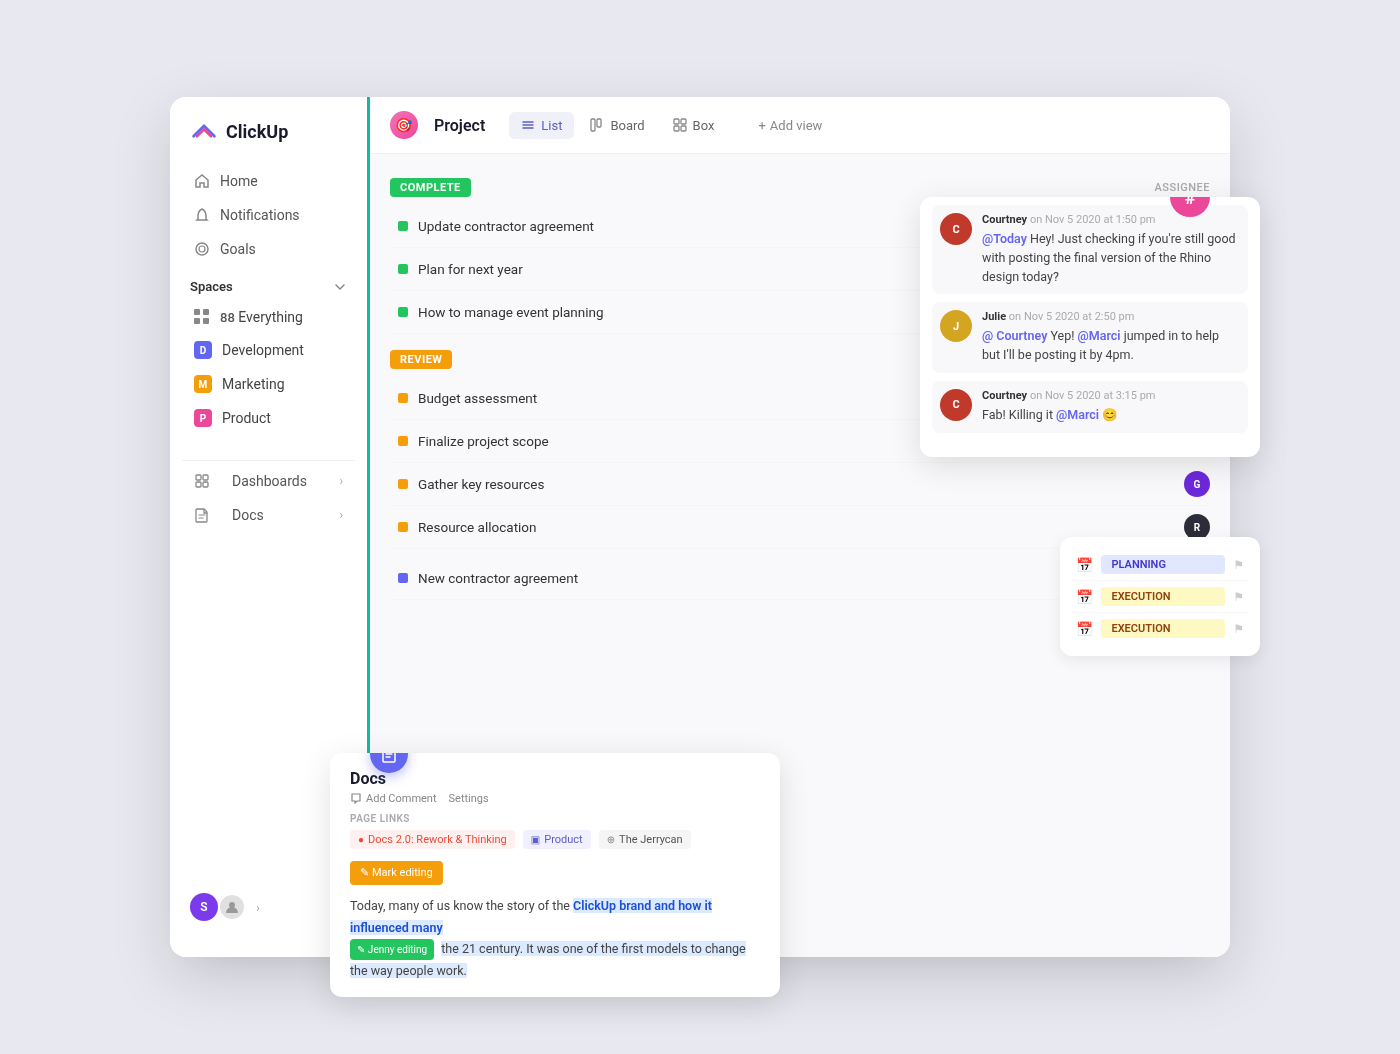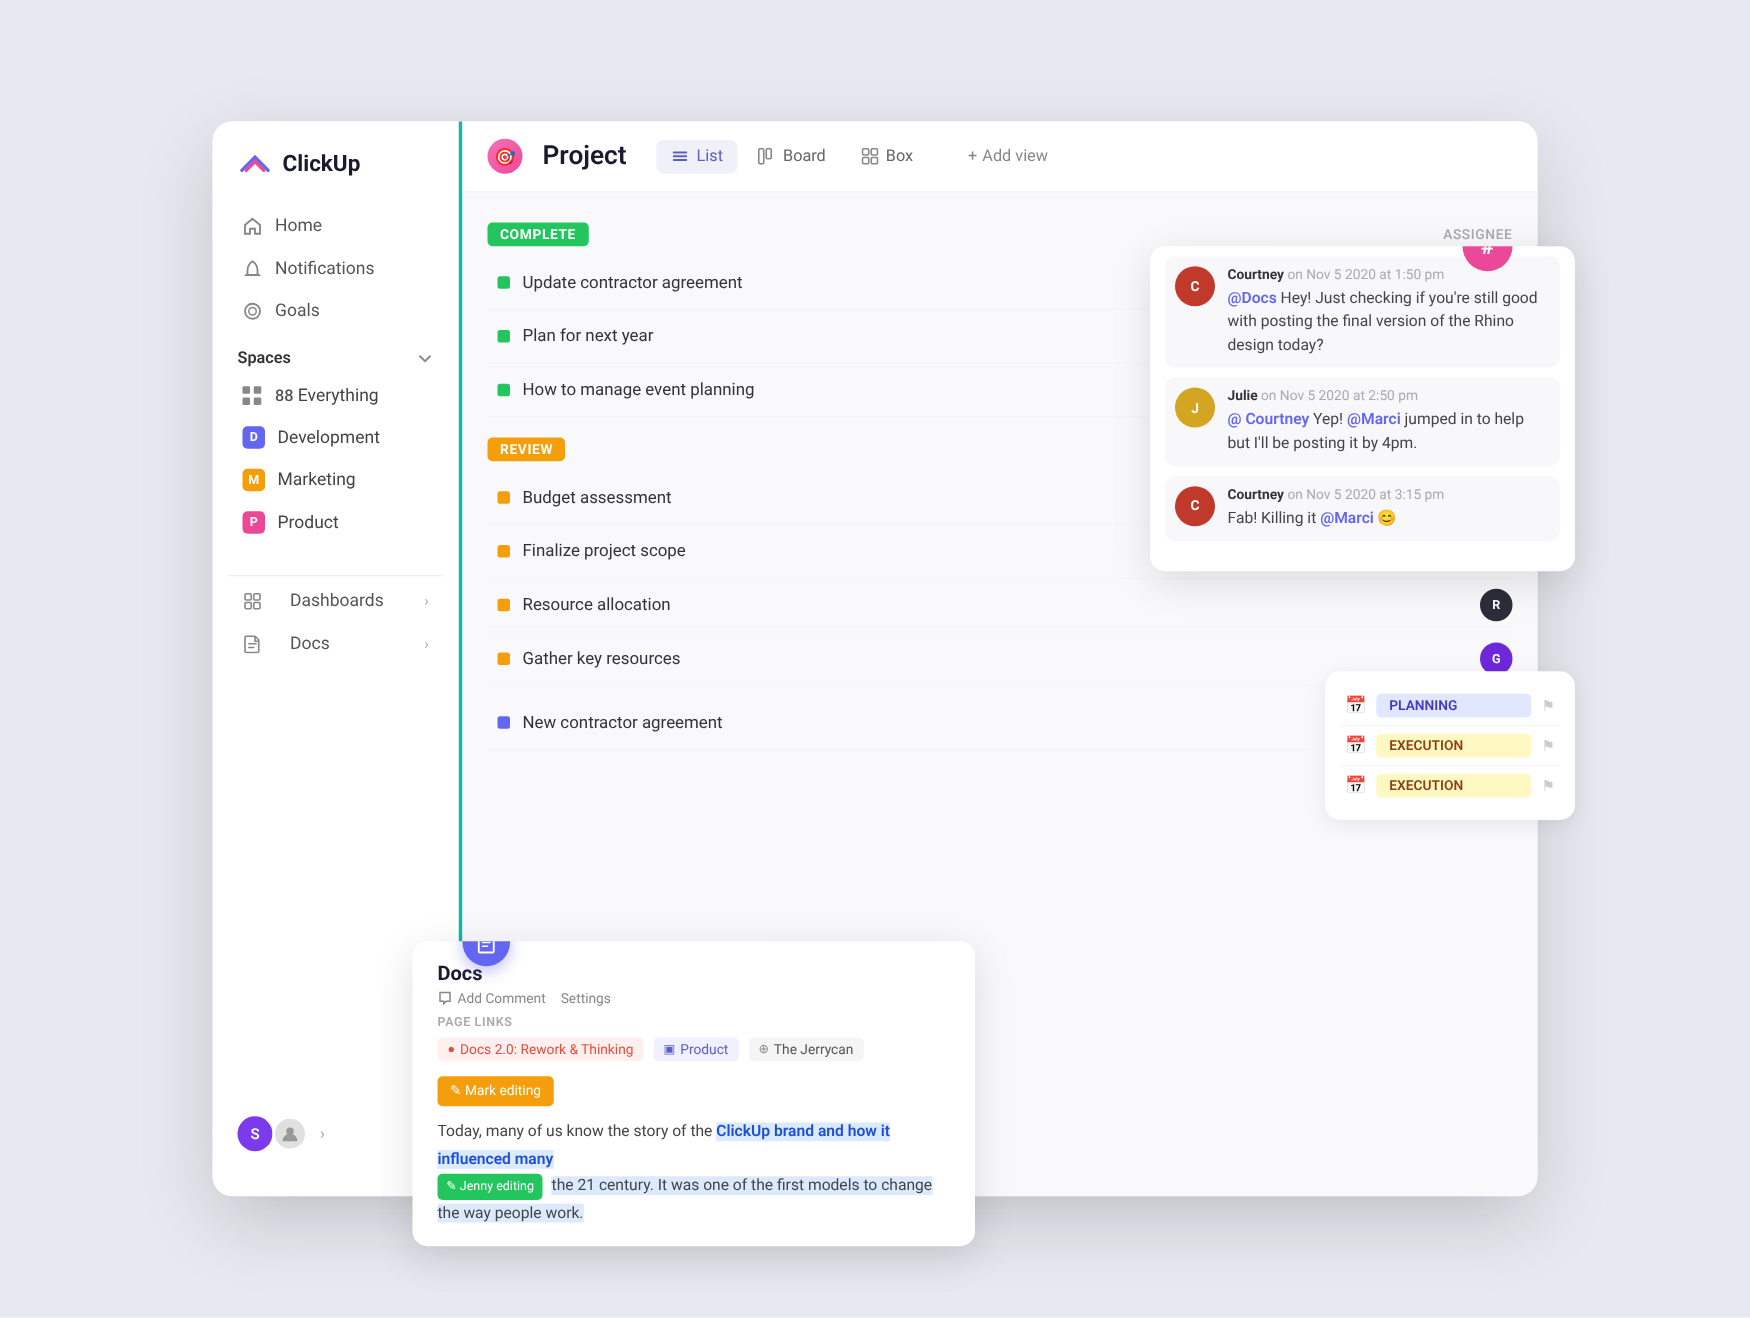--- a/index.html
+++ b/index.html
@@ -212,21 +212,21 @@
       height: 28px;
       border-radius: 50%;
       background: linear-gradient(135deg, #f472b6, #ec4899);
       display: flex;
       align-items: center;
       justify-content: center;
       font-size: 14px;
     }
 
     .project-title {
-      font-size: 21px;
+      font-size: 16px;
       font-weight: 600;
       color: #1a1a2e;
       margin-right: 8px;
     }
 
     .view-tabs {
       display: flex;
       align-items: center;
       gap: 4px;
     }
@@ -833,27 +833,27 @@
             </div>
             <div class="assignee-circle" style="background:#4a4a5a;">B</div>
           </div>
           <div class="task-row">
             <div class="task-dot dot-yellow"></div>
             <span class="task-name">Finalize project scope</span>
             <div class="assignee-circle" style="background:#9ca3af;">F</div>
           </div>
           <div class="task-row">
             <div class="task-dot dot-yellow"></div>
+            <span class="task-name">Gather key resources</span>
+            <div class="assignee-circle" style="background:#6d28d9;">G</div>
+          </div>
+          <div class="task-row">
+            <div class="task-dot dot-yellow"></div>
             <span class="task-name">Resource allocation</span>
             <div class="assignee-circle" style="background:#2d2d3a;">R</div>
-          </div>
-          <div class="task-row">
-            <div class="task-dot dot-yellow"></div>
-            <span class="task-name">Gather key resources</span>
-            <div class="assignee-circle" style="background:#6d28d9;">G</div>
           </div>
         </div>
 
         <div class="task-section">
           <div class="task-row">
             <div class="task-dot dot-blue"></div>
             <span class="task-name">New contractor agreement</span>
             <div class="assignee-circle" style="background:#059669;">N</div>
           </div>
         </div>
@@ -866,21 +866,21 @@
     <div class="chat-messages">
 
       <div class="chat-msg">
         <div class="chat-msg-avatar" style="background:#c0392b;">C</div>
         <div class="chat-msg-body">
           <div class="chat-msg-meta">
             <span class="chat-msg-name">Courtney</span>
             <span class="chat-msg-time"> on Nov 5 2020 at 1:50 pm</span>
           </div>
           <div class="chat-msg-text">
-            <span class="chat-mention">@Docs</span> Hey! Just checking if you're still good with posting the final version of the Rhino design today?
+            <span class="chat-mention">@Today</span> Hey! Just checking if you're still good with posting the final version of the Rhino design today?
           </div>
         </div>
       </div>
 
       <div class="chat-msg">
         <div class="chat-msg-avatar" style="background:#d4a520;">J</div>
         <div class="chat-msg-body">
           <div class="chat-msg-meta">
             <span class="chat-msg-name">Julie</span>
             <span class="chat-msg-time"> on Nov 5 2020 at 2:50 pm</span>

